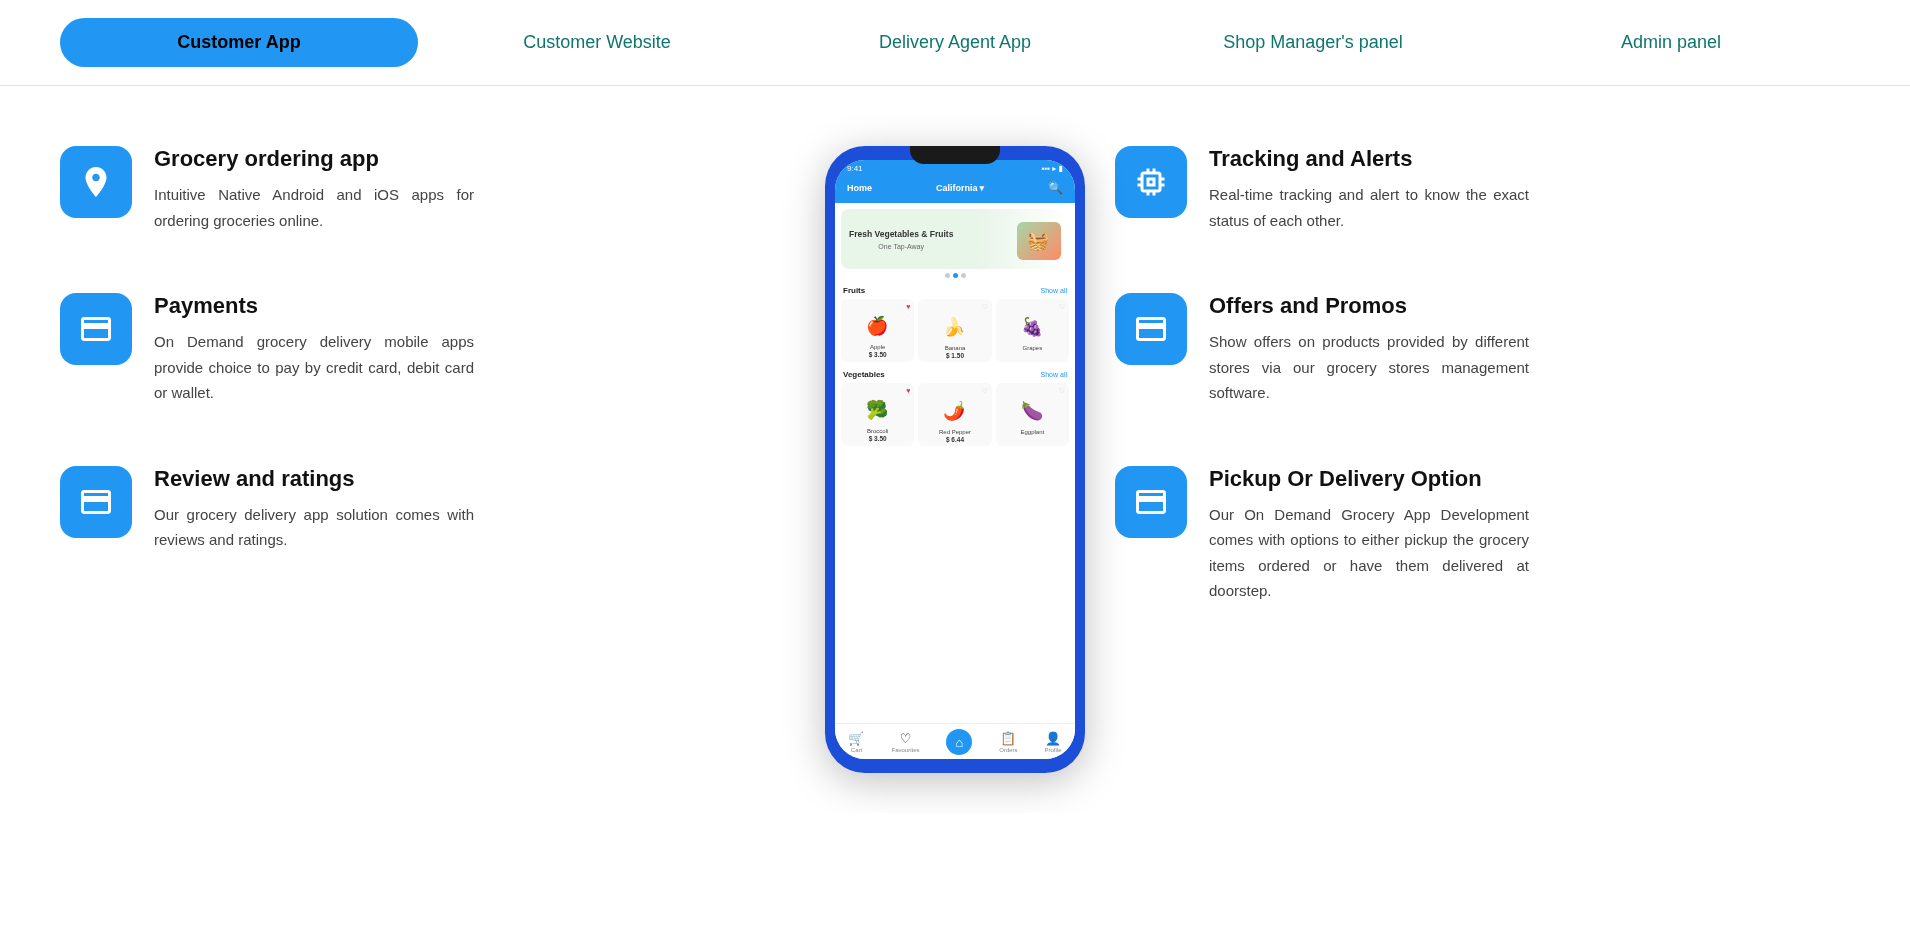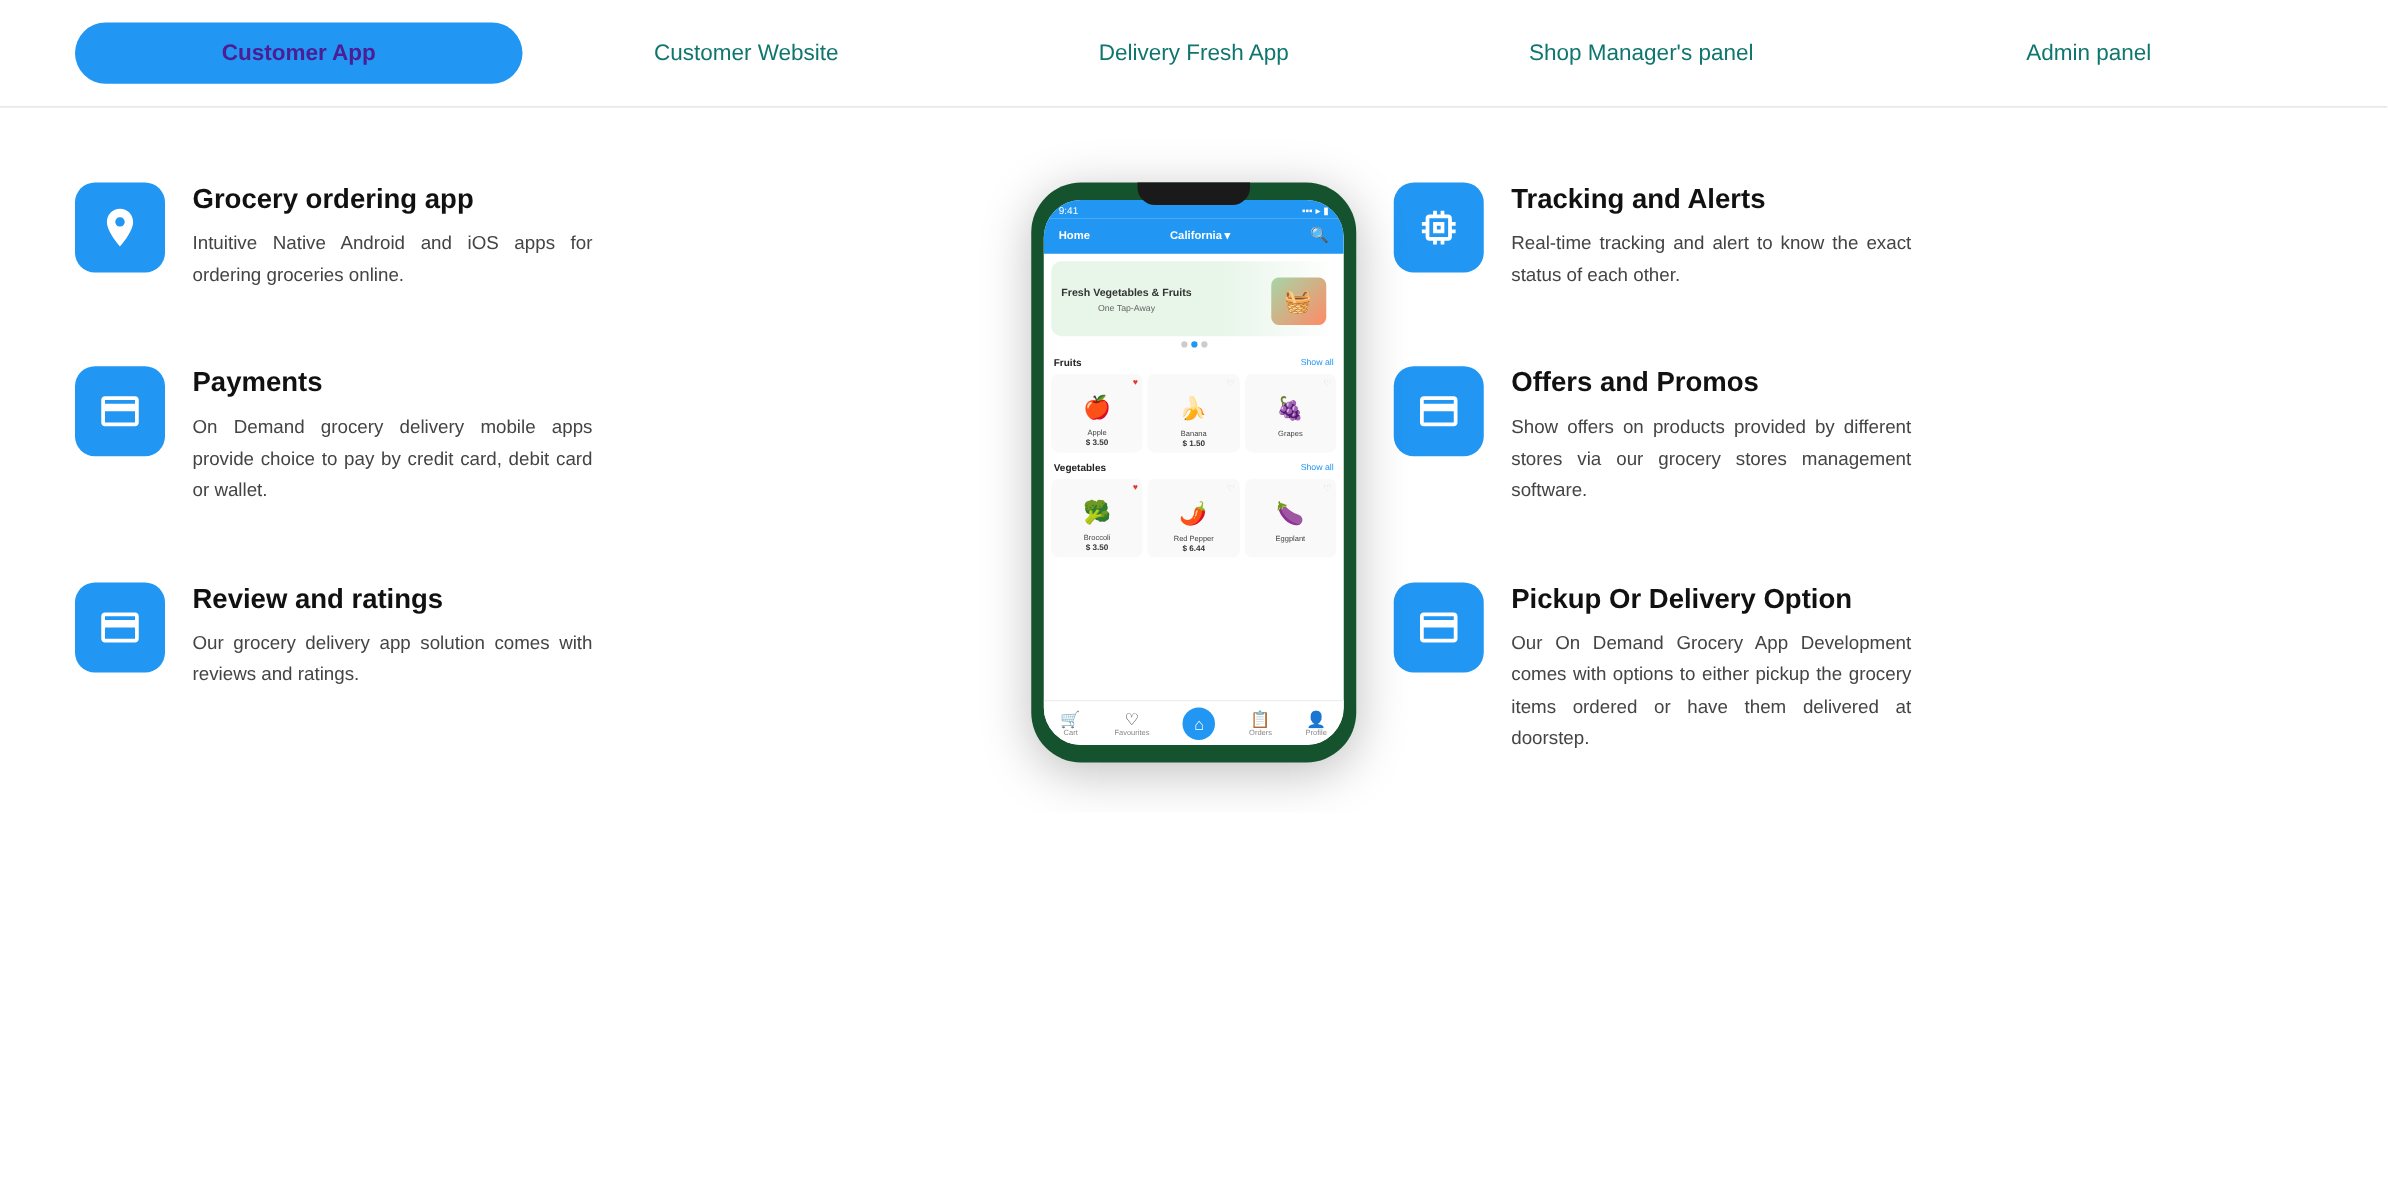--- a/index.html
+++ b/index.html
@@ -16,21 +16,21 @@
     .nav-tab {
       flex: 1;
       text-align: center;
       font-size: 18px;
       color: #0f766e;
       cursor: pointer;
       padding: 14px 10px;
     }
     .nav-tab.active {
       background: #2196F3;
-      color: #4c1d95;
+      color: #000000;
       border-radius: 40px;
       font-weight: 600;
     }
 
     
     .main {
       display: flex;
       flex-direction: row;
       align-items: flex-start;
       padding: 60px 60px 40px 60px;
@@ -88,22 +88,22 @@
     .phone-center {
       flex: 0 0 320px;
       display: flex;
       justify-content: center;
       align-items: flex-start;
       padding-top: 0;
     }
 
     .phone-shell {
       width: 260px;
-      height: 464px;
-      background: #14532d;
+      height: 627px;
+      background: #1d4ed8;
       border-radius: 40px;
       padding: 14px 10px;
       box-shadow: 0 8px 40px rgba(0,0,0,0.25);
       position: relative;
       display: flex;
       flex-direction: column;
     }
     .phone-notch {
       width: 90px;
       height: 18px;
@@ -304,21 +304,21 @@
     .features-right .feature-text p {
       max-width: 320px;
     }
   </style>
 </head>
 <body>
 
 <nav class="nav">
   <div class="nav-tab active">Customer App</div>
   <div class="nav-tab">Customer Website</div>
-  <div class="nav-tab">Delivery Fresh App</div>
+  <div class="nav-tab">Delivery Agent App</div>
   <div class="nav-tab">Shop Manager's panel</div>
   <div class="nav-tab">Admin panel</div>
 </nav>
 
 <div class="main">
 
   <div class="features-left">
 
     <div class="feature-item">
       <div class="feature-icon">

